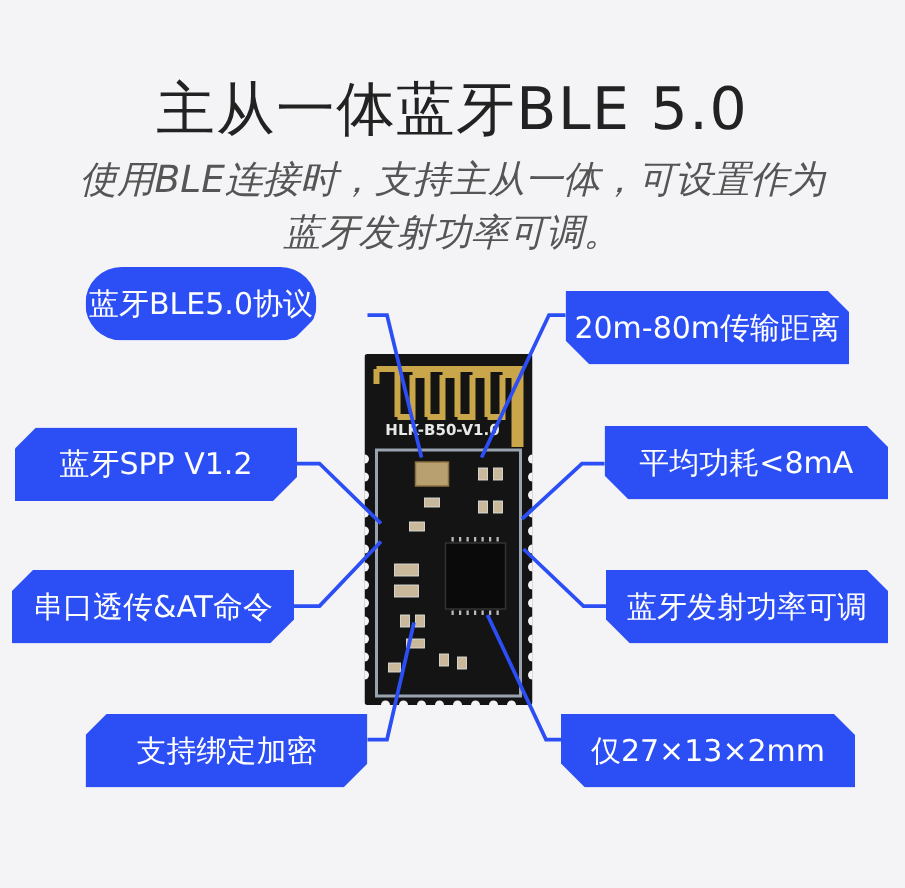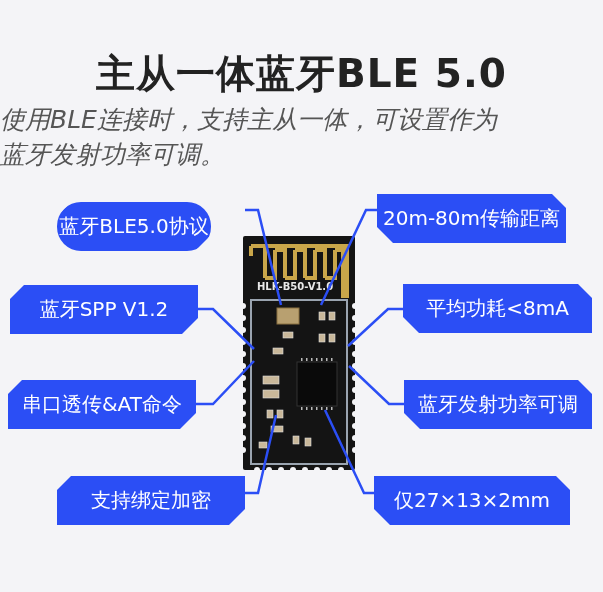--- a/index.html
+++ b/index.html
@@ -1,18 +1,18 @@
 <!DOCTYPE html>
 <html><head>
 <meta charset="utf-8">
 <style>
   html,body{margin:0;padding:0;}
   body{width:603px;height:592px;background:#f4f4f7;position:relative;overflow:hidden;font-family:"DejaVu Sans","Liberation Sans",sans-serif;}
-  .title{position:absolute;left:0;top:50px;width:603px;text-align:center;font-size:39px;color:#222;font-weight:700;letter-spacing:1px;line-height:48px;}
-  .sub{position:absolute;left:0;width:603px;font-size:25px;color:#555;font-style:italic;line-height:32px;}
+  .title{position:absolute;left:0;top:50px;width:603px;text-align:center;font-size:39px;color:#222;font-weight:400;letter-spacing:1px;line-height:48px;}
+  .sub{position:absolute;left:0;width:603px;text-align:center;font-size:25px;color:#555;font-style:italic;line-height:32px;}
   .sub1{top:104px;}
   .sub2{top:139px;}
   .lbl{position:absolute;height:49px;background:#2b4ef5;color:#fff;font-size:20px;line-height:49px;text-align:center;white-space:nowrap;}
   .lbl.left{clip-path:polygon(14px 0,100% 0,100% calc(100% - 16px),calc(100% - 16px) 100%,0 100%,0 14px);}
   .lbl.right{clip-path:polygon(0 0,calc(100% - 14px) 0,100% 14px,100% 100%,16px 100%,0 calc(100% - 16px));}
   svg.lines{position:absolute;left:0;top:0;width:603px;height:592px;pointer-events:none;}
   .module{position:absolute;left:243px;top:236px;width:112px;height:234px;}
 </style>
 </head>
 <body>
@@ -113,21 +113,21 @@
     <polyline points="198,309 213,309 254,349"></polyline>
     <polyline points="196,404 213,404 254,361"></polyline>
     <polyline points="245,493 258,493 276,415"></polyline>
     <polyline points="377,210 366,210 321,305"></polyline>
     <polyline points="403,309 388,309 348,346"></polyline>
     <polyline points="404,404 389,404 349,366"></polyline>
     <polyline points="377,493 364,493 325,410"></polyline>
   </g>
 </svg>
 
-<div class="lbl left" style="left:57px;top:202px;width:154px;border-radius:24px;">蓝牙BLE5.0协议</div>
+<div class="lbl left" style="left:57px;top:178px;width:154px;border-radius:24px;">蓝牙BLE5.0协议</div>
 <div class="lbl left" style="left:10px;top:285px;width:188px;text-align:center;">蓝牙SPP V1.2</div>
 <div class="lbl left" style="left:8px;top:380px;width:188px;">串口透传&amp;AT命令</div>
 <div class="lbl left" style="left:57px;top:476px;width:188px;">支持绑定加密</div>
 
 <div class="lbl right" style="left:377px;top:194px;width:189px;">20m-80m传输距离</div>
 <div class="lbl right" style="left:403px;top:284px;width:189px;">平均功耗&lt;8mA</div>
 <div class="lbl right" style="left:404px;top:380px;width:188px;">蓝牙发射功率可调</div>
 <div class="lbl right" style="left:374px;top:476px;width:196px;">仅27×13×2mm</div>
 
 </body></html>

